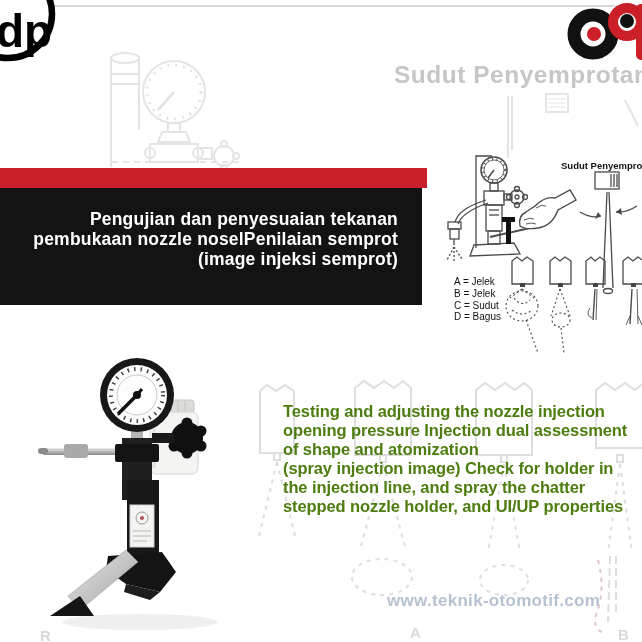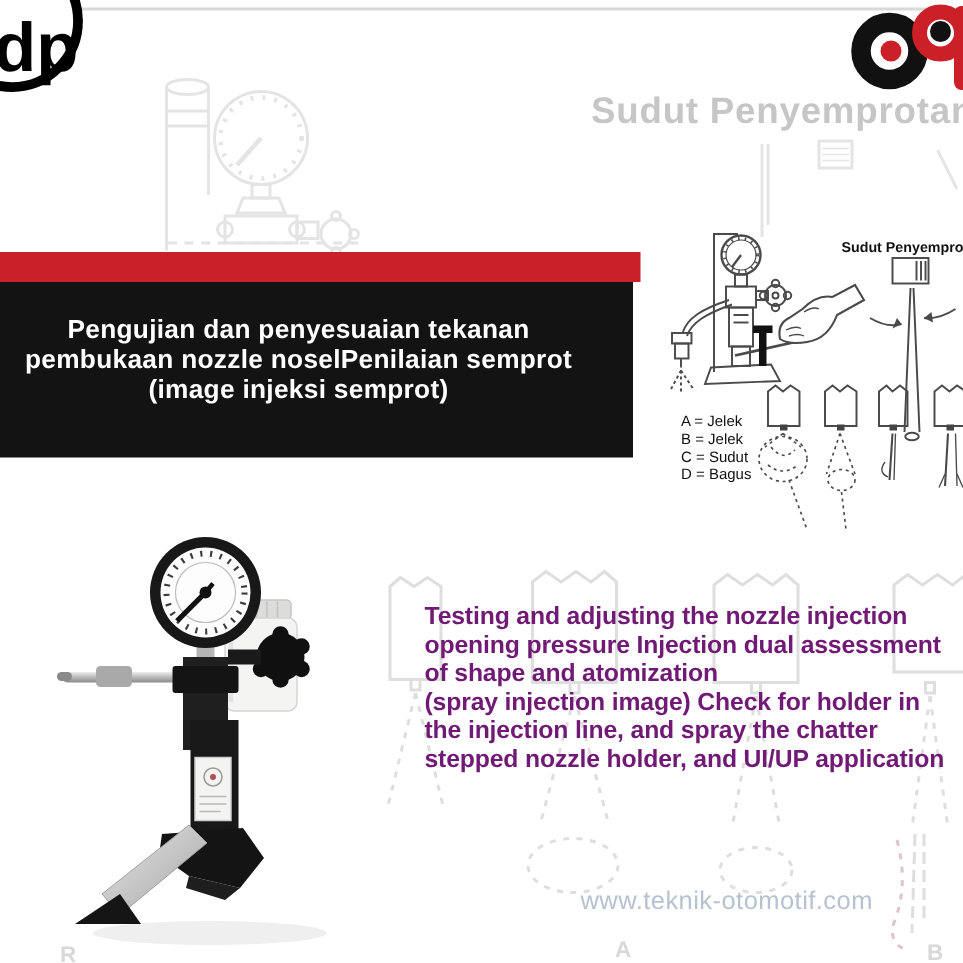--- a/index.html
+++ b/index.html
@@ -5,32 +5,32 @@
   html,body{margin:0;padding:0;}
   body{width:642px;height:642px;overflow:hidden;background:#ffffff;
        font-family:"Liberation Sans", sans-serif;}
   .canvas{position:relative;width:642px;height:642px;overflow:hidden;background:#fff;}
   .abs{position:absolute;}
   .topline{left:44px;top:5px;right:0;height:2px;background:#d9d9d9;}
   .watermark-title{left:394px;top:61px;font-size:24.5px;font-weight:bold;color:#c6c6c6;
                    white-space:nowrap;letter-spacing:0.5px;}
   .redbar{left:0;top:168px;width:427px;height:20px;background:#c9202a;}
   .blackbox{left:0;top:188px;width:422px;height:117px;background:#131313;
-            box-sizing:border-box;padding:21px 24px 0 0;text-align:center;}
+            box-sizing:border-box;padding:21px 24px 0 0;text-align:right;}
   .blackbox .line{font-size:17.5px;line-height:20px;font-weight:bold;color:#ffffff;
                   letter-spacing:0.2px;white-space:nowrap;}
   .diagram-label{left:561px;top:160px;font-size:9.5px;font-weight:bold;color:#111;
                  white-space:nowrap;}
   .legend{left:454px;top:276px;}
   .legend .line{font-size:10px;line-height:11.8px;font-weight:normal;color:#111;
                 white-space:nowrap;}
   .description{left:283px;top:402px;}
-  .description .line{font-size:16.5px;line-height:19px;font-weight:bold;color:#701a75;
+  .description .line{font-size:16.5px;line-height:19px;font-weight:bold;color:#4d7c0f;
                      white-space:nowrap;letter-spacing:-0.1px;}
-  .site-watermark{left:387px;top:591px;font-size:17px;font-weight:normal;color:#b6c2d2;
+  .site-watermark{left:387px;top:591px;font-size:17px;font-weight:bold;color:#b6c2d2;
                   letter-spacing:0.3px;white-space:nowrap;}
   svg{display:block;}
 </style>
 </head>
 <body>
 
 <div class="canvas">
 
   <svg class="abs" style="left:0;top:0;" width="642" height="642" viewBox="0 0 642 642" fill="none" stroke="#e4e4e4" stroke-width="2">
 
@@ -275,18 +275,18 @@
     <path d="M96 212 L108 224 L50 272 L38 258 Z" fill="url(#lgLever)" stroke="#979797" stroke-width="0.6"></path>
     <polygon points="50,258 64,278 20,278" fill="#151515"></polygon>
   </svg>
 
   <div class="abs description">
     <div class="line">Testing and adjusting the nozzle injection</div>
     <div class="line">opening pressure Injection dual assessment</div>
     <div class="line">of shape and atomization</div>
     <div class="line">(spray injection image) Check for holder in</div>
     <div class="line">the injection line, and spray the chatter</div>
-    <div class="line">stepped nozzle holder, and UI/UP application</div>
+    <div class="line">stepped nozzle holder, and UI/UP properties</div>
   </div>
 
   <div class="abs site-watermark">www.teknik-otomotif.com</div>
 
 </div>
 
 </body></html>

